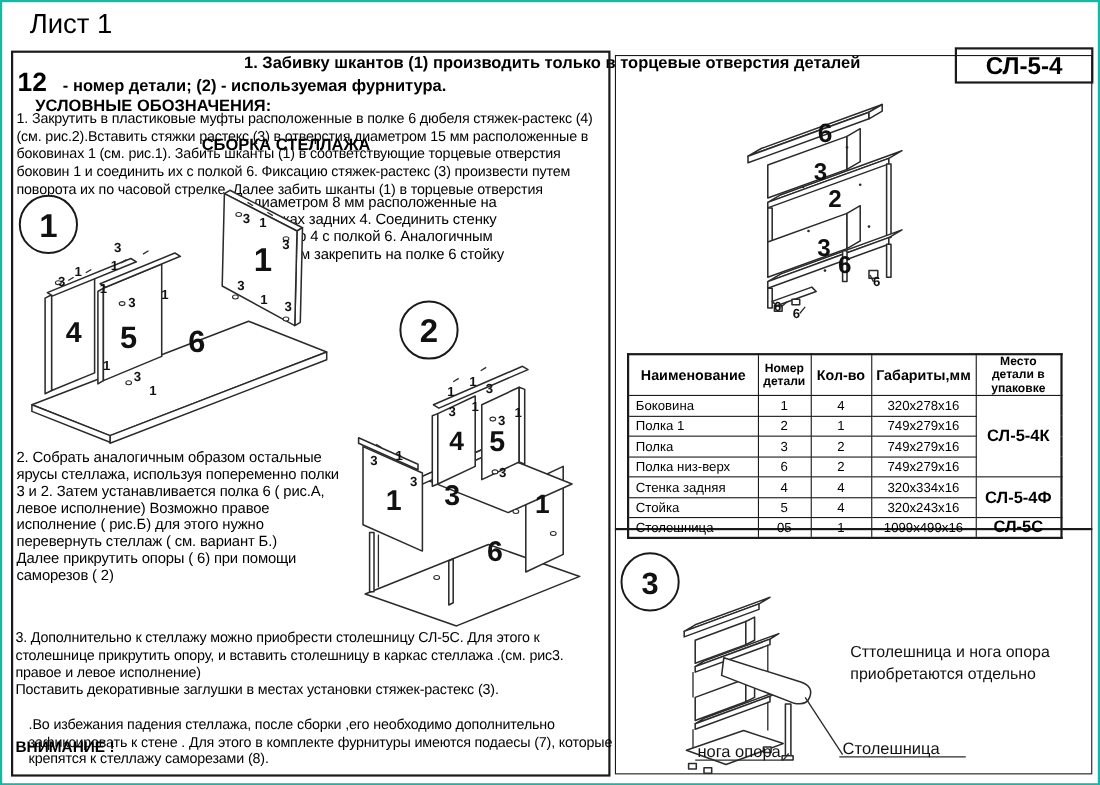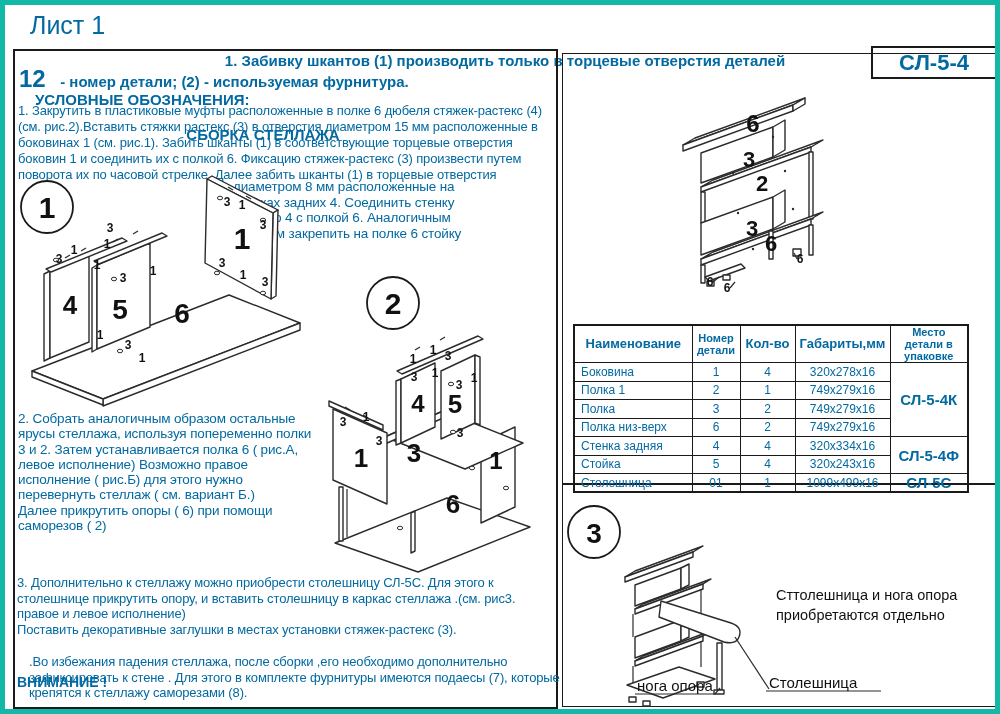--- a/index.html
+++ b/index.html
@@ -1,18 +1,18 @@
 <!DOCTYPE html>
 <html><head>
 <meta charset="utf-8">
 <style>
   html,body{margin:0;padding:0;background:#e9e9e9;}
   .page{position:relative;width:1000px;height:714px;background:#ffffff;
-        font-family:"Liberation Sans",sans-serif;color:#0369a1;overflow:hidden;
-        border:5px solid #14b8a6;box-sizing:border-box;}
+        font-family:"Liberation Sans",sans-serif;color:#000000;overflow:hidden;
+        border:2px solid #14b8a6;box-sizing:border-box;}
   .abs{position:absolute;}
   .b{font-weight:bold;margin-top:36px;}
   .para{font-size:13px;line-height:16px;white-space:pre-line;letter-spacing:-0.15px;}
   .panel{border:2px solid #1a1a1a;box-sizing:border-box;}
   .panel-thin{border:1.5px solid #1a1a1a;box-sizing:border-box;}
   svg{position:absolute;overflow:visible;}
   svg text{font-family:"Liberation Sans",sans-serif;fill:#111;}
   svg .mark{font-size:12px;font-weight:bold;text-anchor:middle;}
   svg .part{font-weight:bold;text-anchor:middle;}
   svg .badge-t{font-weight:bold;text-anchor:middle;}
@@ -288,21 +288,21 @@
             <td rowspan="2" class="pkg">СЛ-5-4Ф</td>
           </tr>
           <tr>
             <td class="cname">Стойка</td>
             <td>5</td>
             <td>4</td>
             <td>320х243х16</td>
           </tr>
           <tr>
             <td class="cname">Столешница</td>
-            <td>01</td>
+            <td>05</td>
             <td>1</td>
             <td>1099х499х16</td>
             <td rowspan="1" class="pkg">СЛ-5С</td>
           </tr>
         </tbody>
     </table>
   </div>
 
   <svg class="abs" style="left:558px;top:486px;" width="432" height="215" viewBox="0 0 432 215">
     <circle class="badge" cx="31" cy="41" r="26"></circle>

